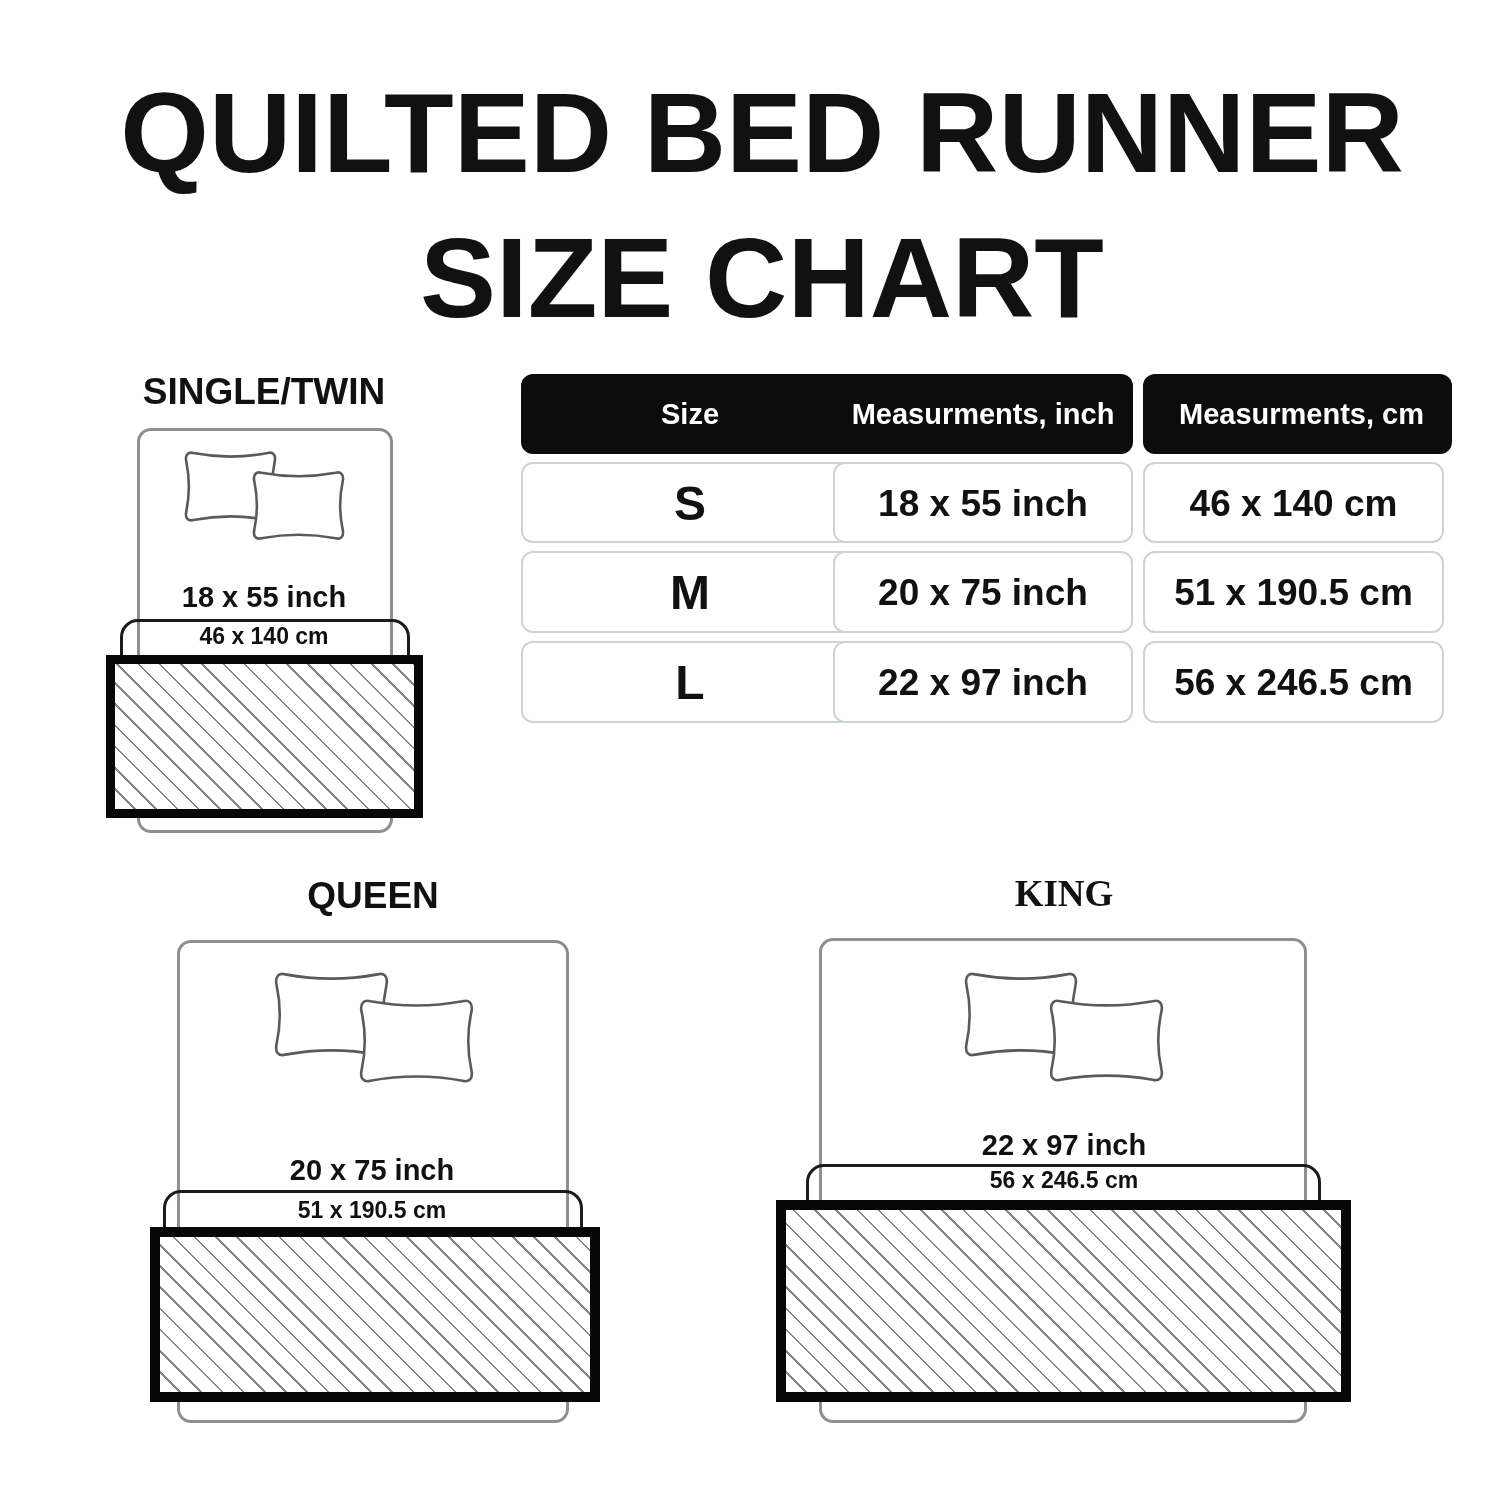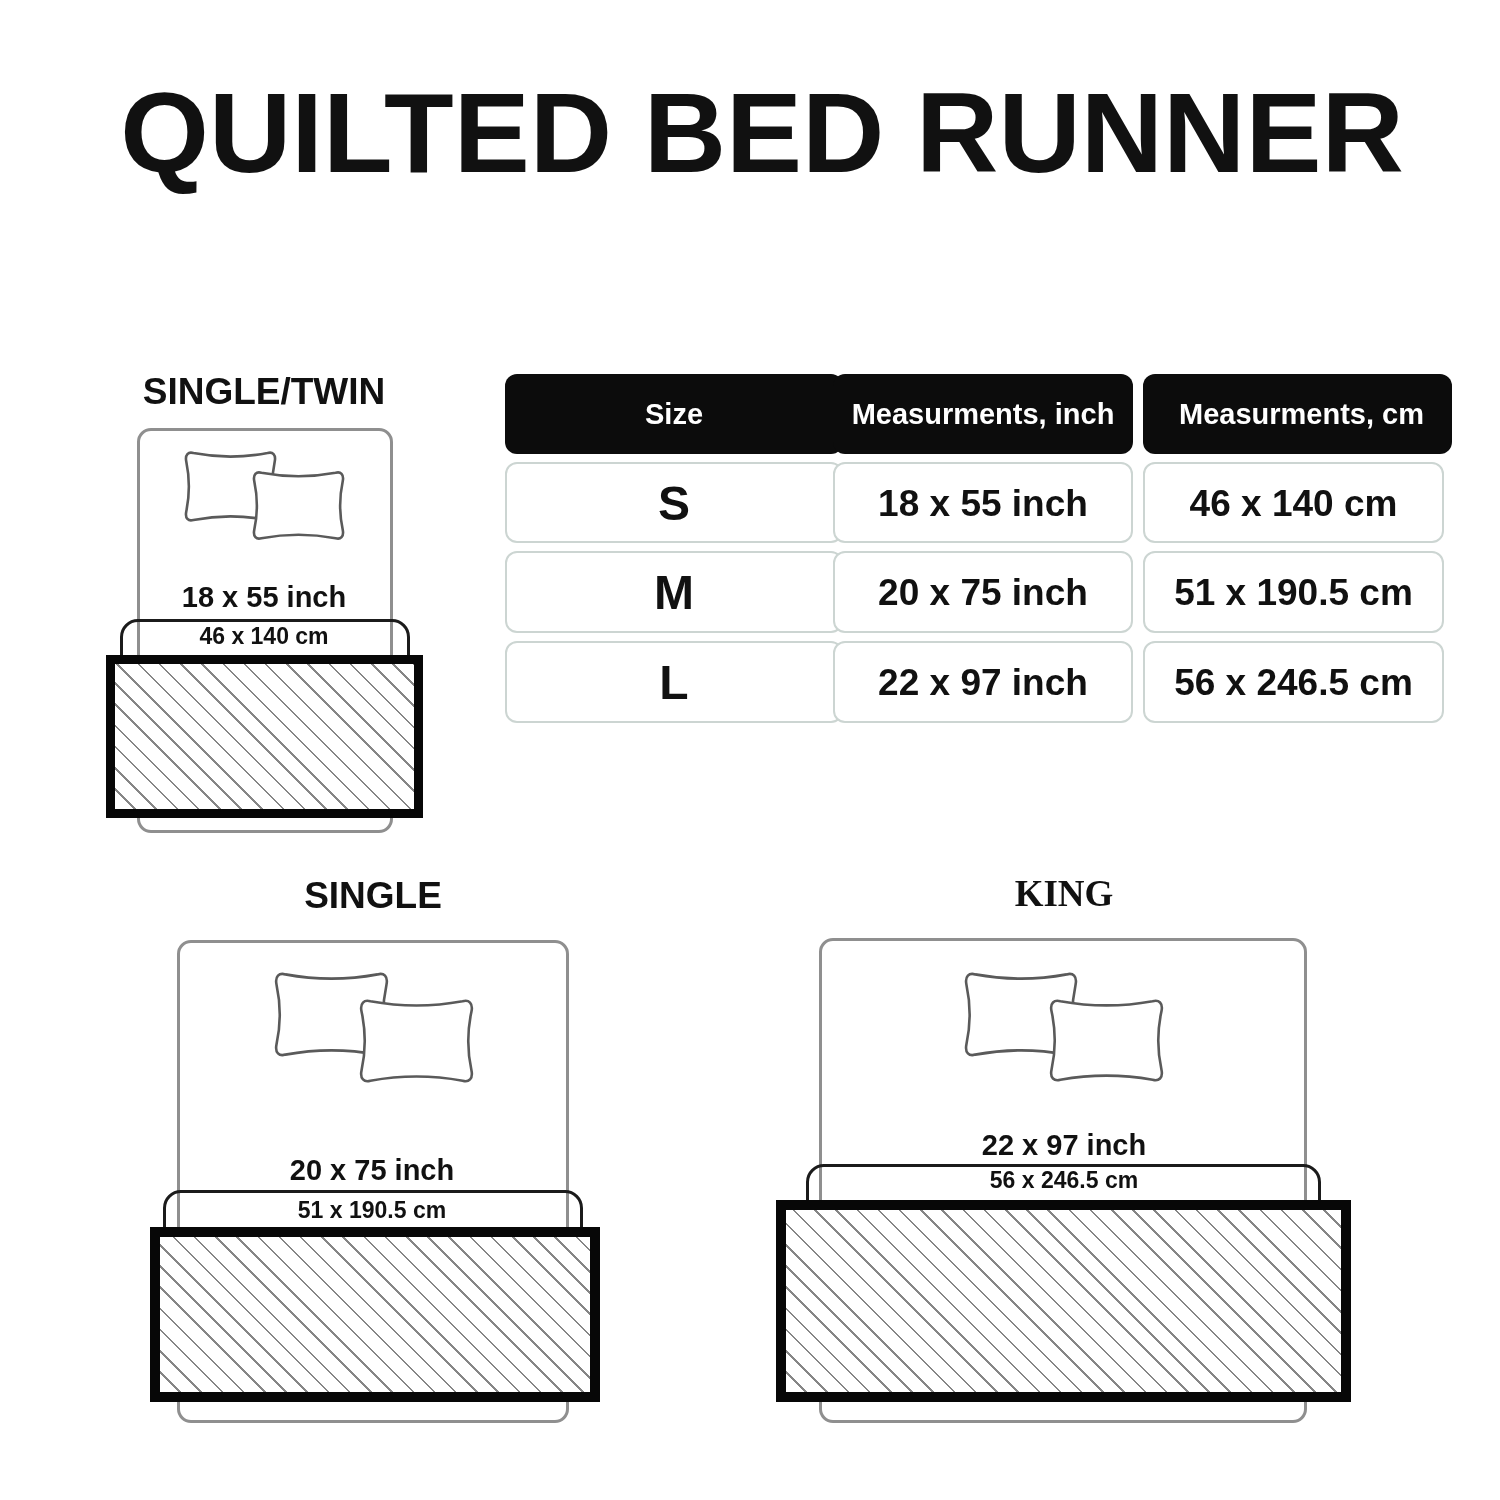--- a/index.html
+++ b/index.html
@@ -39,34 +39,35 @@
     position:absolute;height:80px;line-height:80px;text-align:center;
     background:var(--header-bg,#0c0c0c);color:var(--header-text,#fff);
     font-size:29px;border-radius:12px;white-space:nowrap;
   }
   .td{
     position:absolute;background:#fff;border:2px solid var(--cell-border,#ccd5d2);
     border-radius:12px;box-sizing:border-box;text-align:center;white-space:nowrap;
   }
   .td.size{font-size:48px;}
   .td.meas{font-size:37px;}
-  .c1{left:505px;width:338px;}
+  .c1{left:521px;width:338px;}
   .c2{left:833px;width:300px;}
   .c3{left:1143px;width:301px;}
   .r1{top:462px;height:81px;line-height:79px;}
   .r2{top:551px;height:82px;line-height:80px;}
   .r3{top:641px;height:82px;line-height:80px;}
 </style>
 </head>
 <body>
 
 <div class="canvas">
 
   <h1 class="title" style="margin:12px;font-weight:bold;">
     <span>QUILTED BED RUNNER</span><br>
+    <span>SIZE CHART</span>
   </h1>
 
   <section>
     <div class="dlabel" style="left:64px;top:372px;">SINGLE/TWIN</div>
     <div class="bed" style="left:137px;top:428px;width:256px;height:405px;"></div>
     <svg class="pillow" style="left:177px;top:446px;z-index:2;" width="107" height="81" viewBox="0 0 150 104" preserveAspectRatio="none">
       <path d="M13,20 C11,11 16,7 23,9 C57,15 93,15 127,9 C134,7 139,11 137,20 C132,42 132,62 137,84 C139,93 134,97 127,95 C93,89 57,89 23,95 C16,97 11,93 13,84 C18,62 18,42 13,20 Z"></path>
     </svg>
     <svg class="pillow" style="left:245px;top:466px;z-index:2;" width="107" height="79" viewBox="0 0 150 104" preserveAspectRatio="none">
       <path d="M13,20 C11,11 16,7 23,9 C57,15 93,15 127,9 C134,7 139,11 137,20 C132,42 132,62 137,84 C139,93 134,97 127,95 C93,89 57,89 23,95 C16,97 11,93 13,84 C18,62 18,42 13,20 Z"></path>
@@ -89,21 +90,21 @@
     <div class="td size c1 r2">M</div>
     <div class="td meas c2 r2">20 x 75 inch</div>
     <div class="td meas c3 r2">51 x 190.5 cm</div>
 
     <div class="td size c1 r3">L</div>
     <div class="td meas c2 r3">22 x 97 inch</div>
     <div class="td meas c3 r3">56 x 246.5 cm</div>
   </section>
 
   <section>
-    <div class="dlabel" style="left:173px;top:876px;">SINGLE</div>
+    <div class="dlabel" style="left:173px;top:876px;">QUEEN</div>
     <div class="bed" style="left:177px;top:940px;width:392px;height:483px;"></div>
     <svg class="pillow" style="left:265px;top:966px;z-index:2;" width="133" height="97" viewBox="0 0 150 104" preserveAspectRatio="none">
       <path d="M13,20 C11,11 16,7 23,9 C57,15 93,15 127,9 C134,7 139,11 137,20 C132,42 132,62 137,84 C139,93 134,97 127,95 C93,89 57,89 23,95 C16,97 11,93 13,84 C18,62 18,42 13,20 Z"></path>
     </svg>
     <svg class="pillow" style="left:350px;top:993px;z-index:2;" width="133" height="96" viewBox="0 0 150 104" preserveAspectRatio="none">
       <path d="M13,20 C11,11 16,7 23,9 C57,15 93,15 127,9 C134,7 139,11 137,20 C132,42 132,62 137,84 C139,93 134,97 127,95 C93,89 57,89 23,95 C16,97 11,93 13,84 C18,62 18,42 13,20 Z"></path>
     </svg>
     <div class="inchlabel" style="left:172px;top:1154px;">20 x 75 inch</div>
     <div class="footprint" style="left:163px;top:1190px;width:420px;height:195px;"></div>
     <div class="cmlabel" style="left:172px;top:1197px;">51 x 190.5 cm</div>

